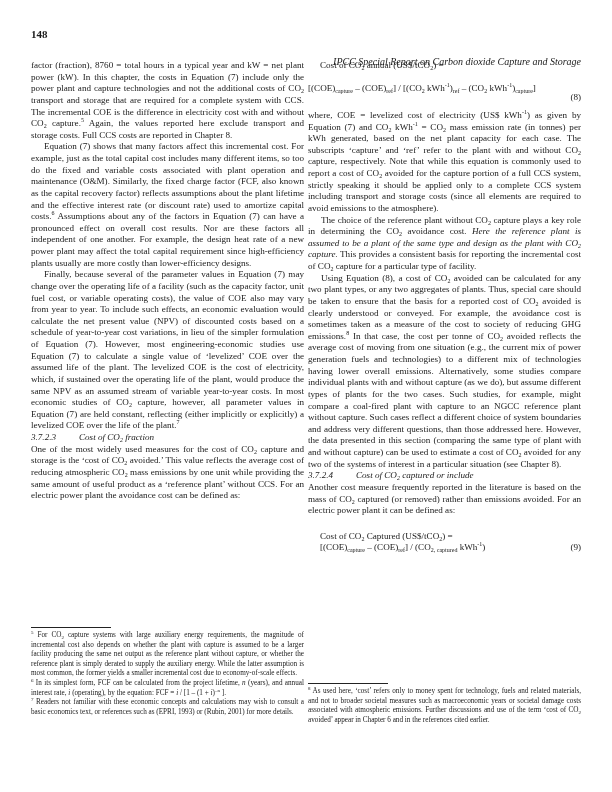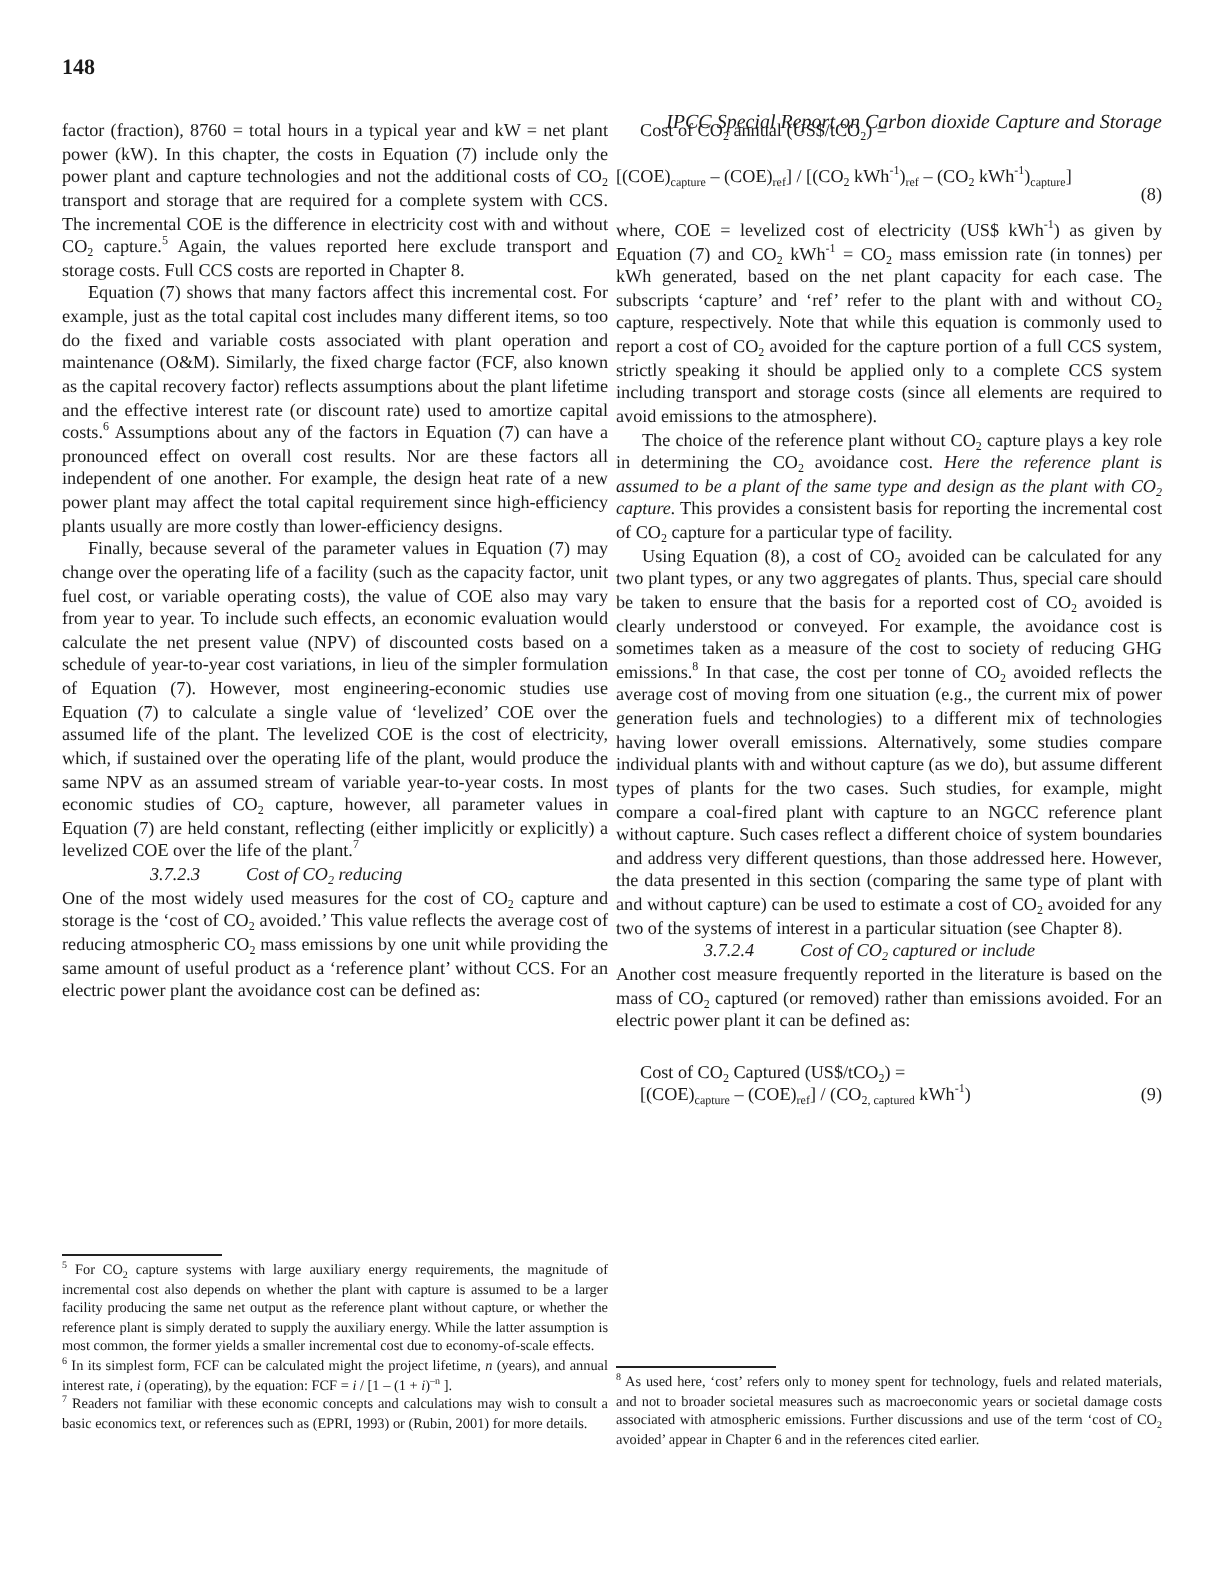--- a/index.html
+++ b/index.html
@@ -7,21 +7,21 @@
            font-family:"Liberation Serif", "DejaVu Serif", serif; color:#1a1a1a; }
     .header { position:absolute; top:28px; left:31px; right:31px; height:14px; }
     .page-num { position:absolute; left:0; top:0; font-weight:bold; font-size:11px; }
     .running-title { position:absolute; right:0; top:0; font-style:italic; font-size:10px;margin-top:28px; }
     .col { position:absolute; top:60px; width:273px; font-size:9.1px; line-height:11.62px; text-align:justify; }
     .col.left { left:31px; }
     .col.right { left:308px; }
     .col p { margin:0; }
     .col p.ind { text-indent:13px; }
     .heading { font-style:italic; margin:11px 0 0 0; }
-    .heading .num { display:inline-block; width:48px;margin-left:44px; }
+    .heading .num { display:inline-block; width:48px; }
     sub { font-size:6px; vertical-align:-2px; line-height:0; }
     sup { font-size:6px; vertical-align:4px; line-height:0; }
     .eq { text-align:left; }
     .eq-line { white-space:nowrap; }
     .eq-num { text-align:right; }
     .fn-rule { position:absolute; width:80px; border-top:1px solid #222; }
     .footnotes { position:absolute; width:273px; font-size:7.2px; line-height:9.6px; text-align:justify; }
     .footnotes p { margin:0; }
     .footnotes sub { font-size:5px; }
     .footnotes sup { font-size:5px; vertical-align:3px; }
@@ -32,28 +32,28 @@
 
 <div class="header">
   <span class="page-num">148</span>
   <span class="running-title">IPCC Special Report on Carbon dioxide Capture and Storage</span>
 </div>
 
 <div class="col left">
   <p><span>factor (fraction), 8760 = total hours in a typical year and kW = net plant power (kW). In this chapter, the costs in Equation (7) include only the power plant and capture technologies and not the additional costs of CO</span><sub>2</sub><span> transport and storage that are required for a complete system with CCS. The incremental COE is the difference in electricity cost with and without CO</span><sub>2</sub><span> capture.</span><sup>5</sup><span> Again, the values reported here exclude transport and storage costs. Full CCS costs are reported in Chapter 8.</span></p>
   <p class="ind"><span>Equation (7) shows that many factors affect this incremental cost. For example, just as the total capital cost includes many different items, so too do the fixed and variable costs associated with plant operation and maintenance (O&amp;M). Similarly, the fixed charge factor (FCF, also known as the capital recovery factor) reflects assumptions about the plant lifetime and the effective interest rate (or discount rate) used to amortize capital costs.</span><sup>6</sup><span> Assumptions about any of the factors in Equation (7) can have a pronounced effect on overall cost results. Nor are these factors all independent of one another. For example, the design heat rate of a new power plant may affect the total capital requirement since high-efficiency plants usually are more costly than lower-efficiency designs.</span></p>
   <p class="ind"><span>Finally, because several of the parameter values in Equation (7) may change over the operating life of a facility (such as the capacity factor, unit fuel cost, or variable operating costs), the value of COE also may vary from year to year. To include such effects, an economic evaluation would calculate the net present value (NPV) of discounted costs based on a schedule of year-to-year cost variations, in lieu of the simpler formulation of Equation (7). However, most engineering-economic studies use Equation (7) to calculate a single value of ‘levelized’ COE over the assumed life of the plant. The levelized COE is the cost of electricity, which, if sustained over the operating life of the plant, would produce the same NPV as an assumed stream of variable year-to-year costs. In most economic studies of CO</span><sub>2</sub><span> capture, however, all parameter values in Equation (7) are held constant, reflecting (either implicitly or explicitly) a levelized COE over the life of the plant.</span><sup>7</sup></p>
-  <p class="heading"><span class="num">3.7.2.3</span><span>Cost of CO</span><sub>2</sub><span> reducing</span></p>
+  <p class="heading"><span class="num">3.7.2.3</span><span>Cost of CO</span><sub>2</sub><span> fraction</span></p>
   <p><span>One of the most widely used measures for the cost of CO</span><sub>2</sub><span> capture and storage is the ‘cost of CO</span><sub>2</sub><span> avoided.’ This value reflects the average cost of reducing atmospheric CO</span><sub>2</sub><span> mass emissions by one unit while providing the same amount of useful product as a ‘reference plant’ without CCS. For an electric power plant the avoidance cost can be defined as:</span></p>
 </div>
 
 <div class="fn-rule" style="left:31px; top:627px;"></div>
 <div class="footnotes" style="left:31px; top:631px;">
   <p><sup>5</sup><span> For CO</span><sub>2</sub><span> capture systems with large auxiliary energy requirements, the magnitude of incremental cost also depends on whether the plant with capture is assumed to be a larger facility producing the same net output as the reference plant without capture, or whether the reference plant is simply derated to supply the auxiliary energy. While the latter assumption is most common, the former yields a smaller incremental cost due to economy-of-scale effects.</span></p>
-  <p><sup>6</sup><span> In its simplest form, FCF can be calculated might the project lifetime, </span><em>n</em><span> (years), and annual interest rate, </span><em>i</em><span> (operating), by the equation: FCF = </span><em>i</em><span> / [1 – (1 + </span><em>i</em><span>)</span><sup>–n</sup><span> ].</span></p>
+  <p><sup>6</sup><span> In its simplest form, FCF can be calculated from the project lifetime, </span><em>n</em><span> (years), and annual interest rate, </span><em>i</em><span> (operating), by the equation: FCF = </span><em>i</em><span> / [1 – (1 + </span><em>i</em><span>)</span><sup>–n</sup><span> ].</span></p>
   <p><sup>7</sup><span> Readers not familiar with these economic concepts and calculations may wish to consult a basic economics text, or references such as (EPRI, 1993) or (Rubin, 2001) for more details.</span></p>
 </div>
 
 <div class="col right">
   <div class="eq">
     <div class="eq-line" style="padding-left:12px;"><span>Cost of CO</span><sub>2</sub><span> annual (US$/tCO</span><sub>2</sub><span>) =</span></div>
     <div class="eq-line" style="margin-top:11px;">[<span>(COE)</span><sub>capture</sub> – <span>(COE)</span><sub>ref</sub>] / [(<span>CO</span><sub>2</sub><span> kWh</span><sup>-1</sup>)<sub>ref</sub> – (<span>CO</span><sub>2</sub><span> kWh</span><sup>-1</sup>)<sub>capture</sub>]</div>
     <div class="eq-num" style="margin-top:-2px;">(8)</div>
   </div>
   <p style="margin-top:6px;"><span>where, COE = levelized cost of electricity (US$ kWh</span><sup>-1</sup><span>) as given by Equation (7) and CO</span><sub>2</sub><span> kWh</span><sup>-1</sup><span> = CO</span><sub>2</sub><span> mass emission rate (in tonnes) per kWh generated, based on the net plant capacity for each case. The subscripts ‘capture’ and ‘ref’ refer to the plant with and without CO</span><sub>2</sub><span> capture, respectively. Note that while this equation is commonly used to report a cost of CO</span><sub>2</sub><span> avoided for the capture portion of a full CCS system, strictly speaking it should be applied only to a complete CCS system including transport and storage costs (since all elements are required to avoid emissions to the atmosphere).</span></p>

